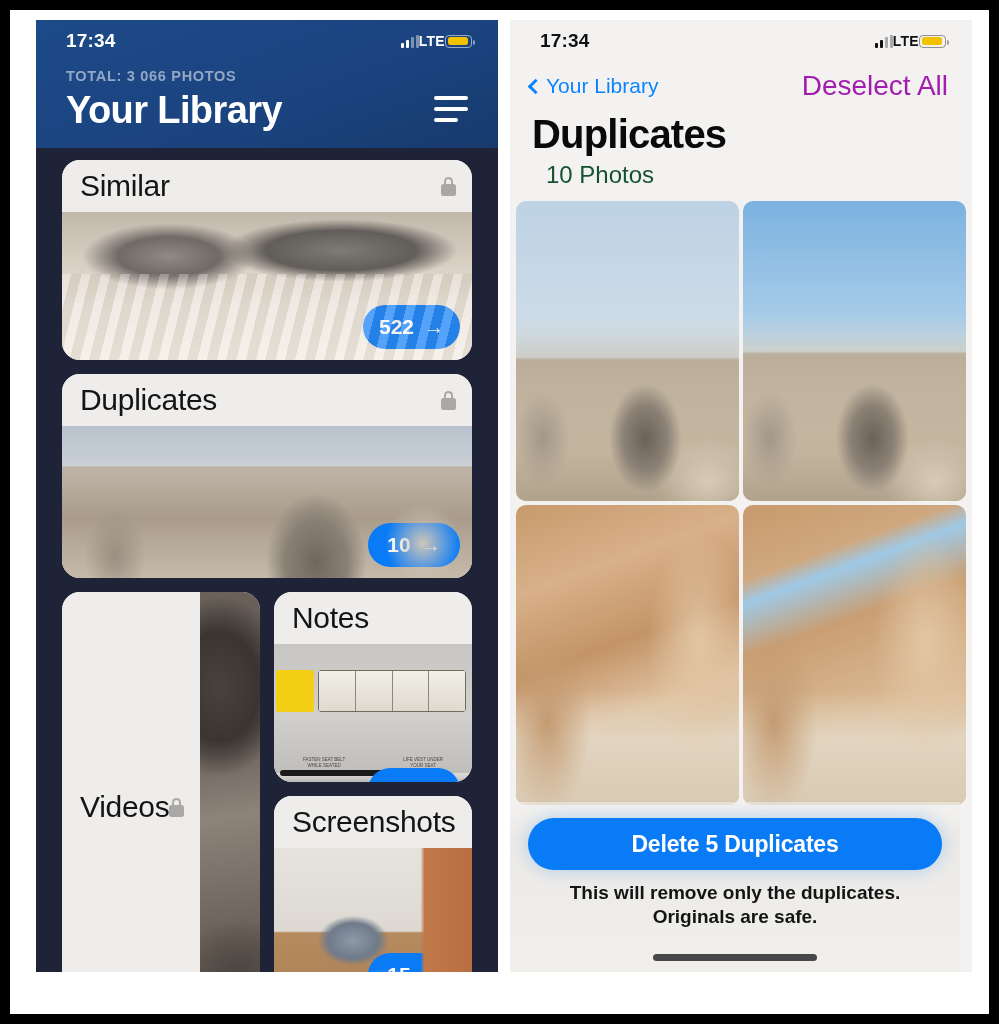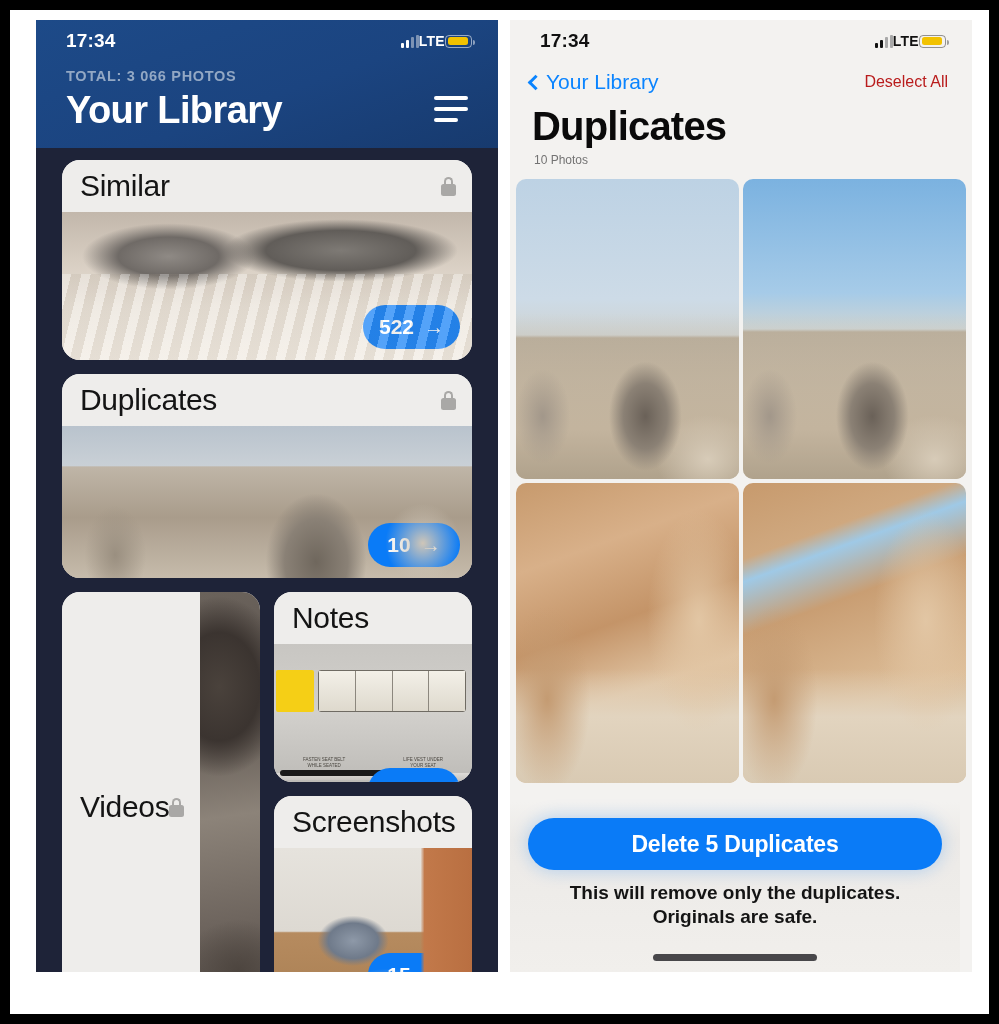--- a/index.html
+++ b/index.html
@@ -300,32 +300,32 @@
     font-size: 21px;
   }
   .chev {
     display: inline-block;
     width: 11px; height: 11px;
     border-left: 3.4px solid #0a84ff;
     border-bottom: 3.4px solid #0a84ff;
     transform: rotate(45deg);
     margin-right: 1px;
   }
-  .nav-action { color: #b91c1c; font-size: 16px; }
+  .nav-action { color: #a21caf; font-size: 28px; }
   .dup-title {
     font-size: 40px;
     font-weight: bold;
     color: #0a0a0a;
     letter-spacing: -0.8px;
     padding: 10px 24px 0 22px;
   }
   .dup-sub {
-    font-size: 12px;
-    color: #737373;
-    padding: 4px 24px 0 24px;
+    font-size: 24px;
+    color: #14532d;
+    padding: 4px 24px 0 36px;
   }
   .dup-grid {
     margin-top: 12px;
     padding: 0 6px;
     display: grid;
     grid-template-columns: 1fr 1fr;
     gap: 4px;
   }
   .tile {
     position: relative;

